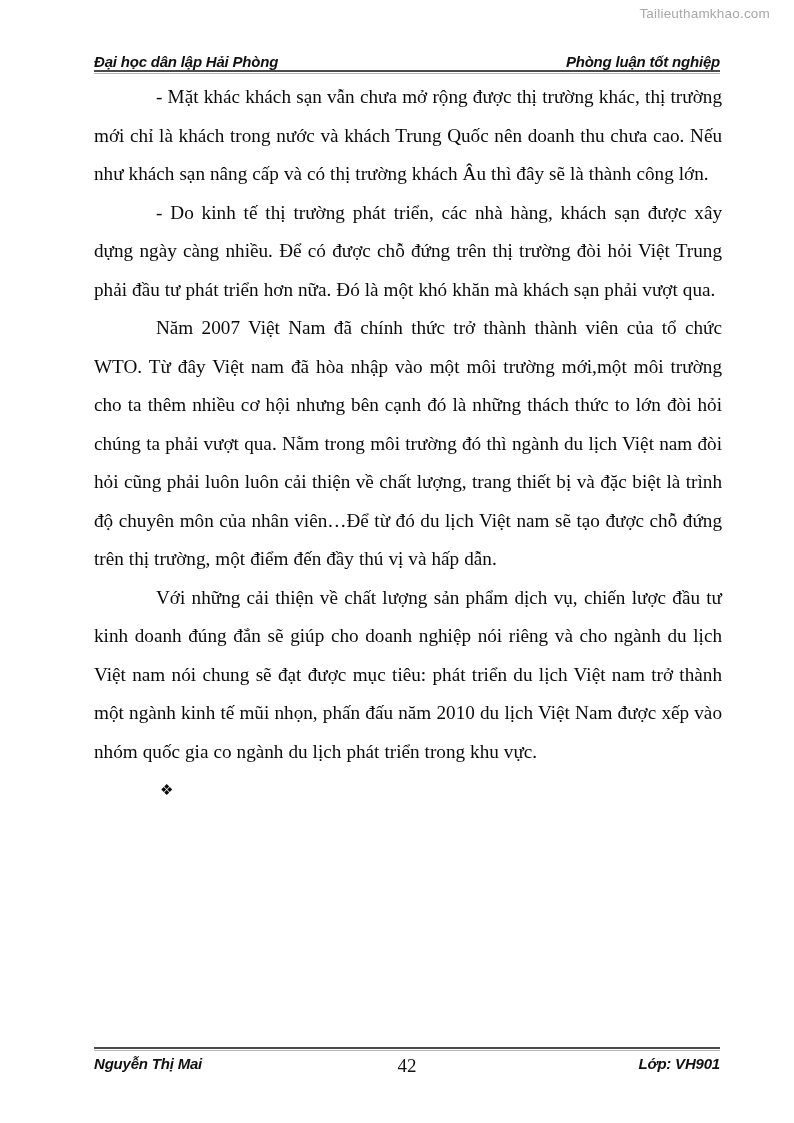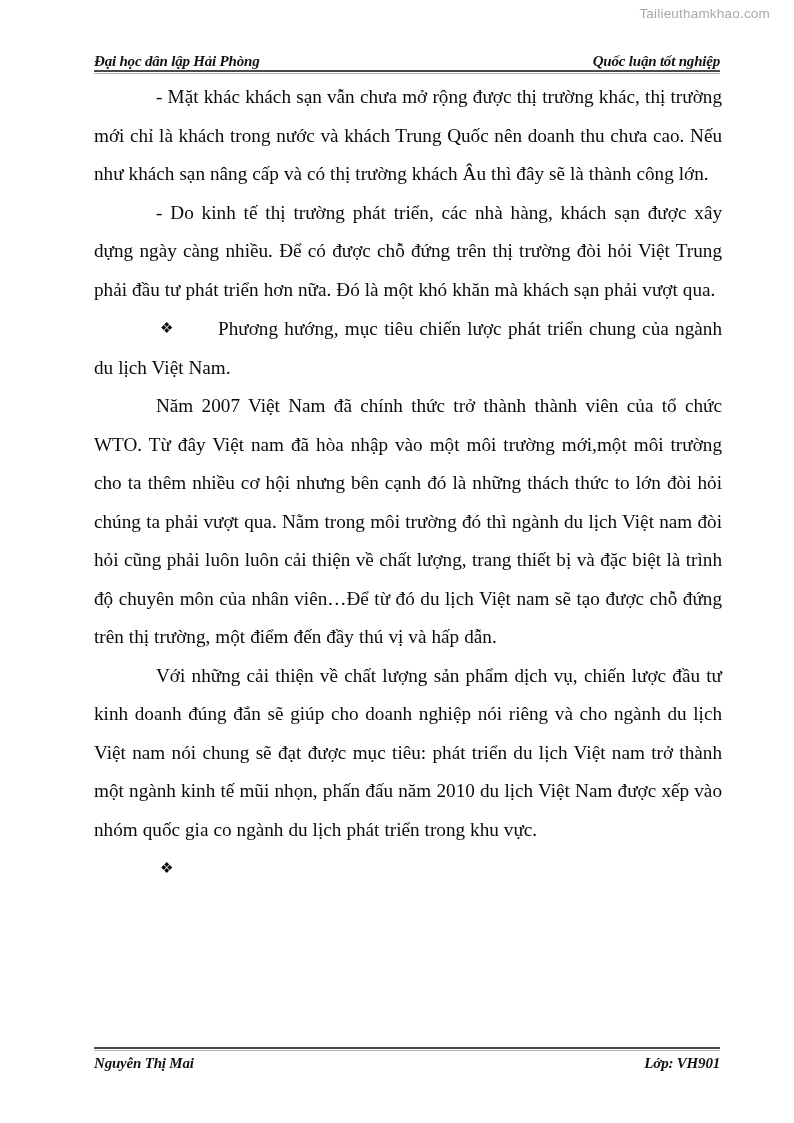--- a/index.html
+++ b/index.html
@@ -34,21 +34,21 @@
     position: absolute;
     left: 94px;
     right: 74px;
     top: 44px;
     height: 26px;
     display: flex;
     align-items: flex-end;
     justify-content: space-between;
   }
   .script {
-    font-family: Liberation Serif, serif;
+    font-family: Liberation Sans, sans-serif;
     font-style: italic;
     font-weight: bold;
     font-size: 15px;
     letter-spacing: -0.2px;
     white-space: nowrap;
     color: #111;
   }
   .header-rule {
     position: absolute;
     left: 94px;
@@ -157,48 +157,48 @@
 </style>
 </head>
 <body>
 
 <div class="page">
 
   <div class="watermark">Tailieuthamkhao.com</div>
 
   <div class="header">
     <span class="script">Đại học dân lập Hải Phòng</span>
-    <span class="script">Quốc luận tốt nghiệp</span>
+    <span class="script">Phòng luận tốt nghiệp</span>
   </div>
   <div class="header-rule">
     <div class="thick"></div>
     <div class="thin"></div>
   </div>
 
   <div class="body-area">
 
 
 
     <p class="par indent">- Mặt khác khách sạn vẫn chưa mở rộng được thị trường khác, thị trường mới chỉ là khách trong nước và khách Trung Quốc nên doanh thu chưa cao. Nếu như khách sạn nâng cấp và có thị trường khách Âu thì đây sẽ là thành công lớn.</p>
 
     <p class="par indent">- Do kinh tế thị trường phát triển, các nhà hàng, khách sạn được xây dựng ngày càng nhiều. Để có được chỗ đứng trên thị trường đòi hỏi Việt Trung phải đầu tư phát triển hơn nữa. Đó là một khó khăn mà khách sạn phải vượt qua.</p>
 
 
-    <p class="par bullet-line"><span class="bullet">❖</span><span class="bullet-gap"></span><span>Phương hướng, mục tiêu chiến lược  phát triển chung của ngành du lịch Việt Nam.</span></p>
 
     <p class="par indent">Năm 2007 Việt Nam đã chính thức trở thành thành viên của tổ chức WTO. Từ đây Việt nam đã hòa nhập vào một môi trường mới,một môi trường cho ta thêm nhiều cơ hội nhưng bên cạnh đó là những thách thức to lớn đòi hỏi chúng ta phải vượt qua. Nằm trong môi trường đó thì ngành du lịch Việt nam đòi hỏi cũng phải luôn luôn cải thiện về chất lượng, trang thiết bị và đặc biệt là trình độ chuyên môn của nhân viên…Để từ đó du lịch Việt nam sẽ tạo được chỗ đứng trên thị trường, một điểm đến đầy thú vị và hấp dẫn.</p>
 
     <p class="par indent">Với những cải thiện về chất lượng sản phẩm dịch vụ, chiến lược đầu tư kinh doanh đúng đắn sẽ giúp cho doanh nghiệp nói riêng và cho ngành du lịch Việt nam nói chung sẽ đạt được mục tiêu: phát triển du lịch Việt nam trở thành một ngành kinh tế mũi nhọn, phấn đấu năm 2010 du lịch Việt Nam được xếp vào nhóm quốc gia co ngành du lịch phát triển trong khu vực.</p>
 
     <p class="par bullet-line condensed"><span class="bullet">❖</span><span class="bullet-gap narrow"></span></p>
 
   </div>
 
   <div class="footer-rule">
     <div class="thick"></div>
     <div class="thin"></div>
   </div>
   <div class="footer">
     <span class="script">Nguyễn Thị Mai</span>
+    <span class="page-no">42</span>
     <span class="script">Lớp: VH901</span>
   </div>
 
 </div>
 
 </body></html>

